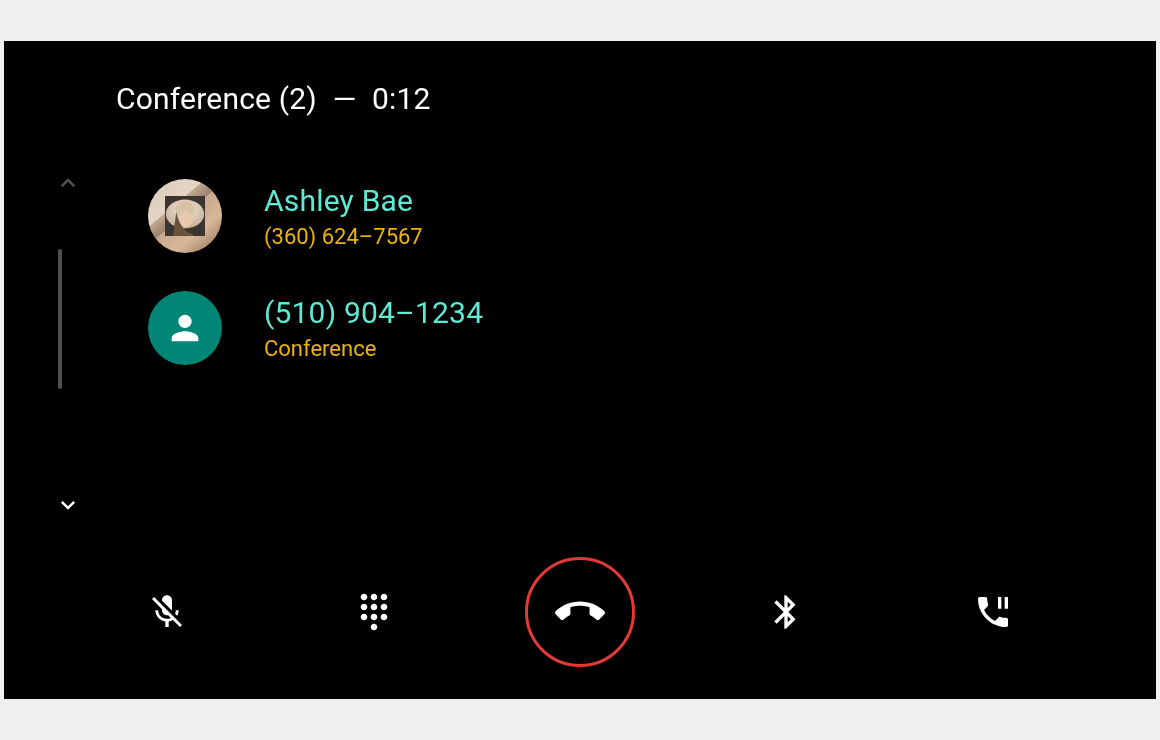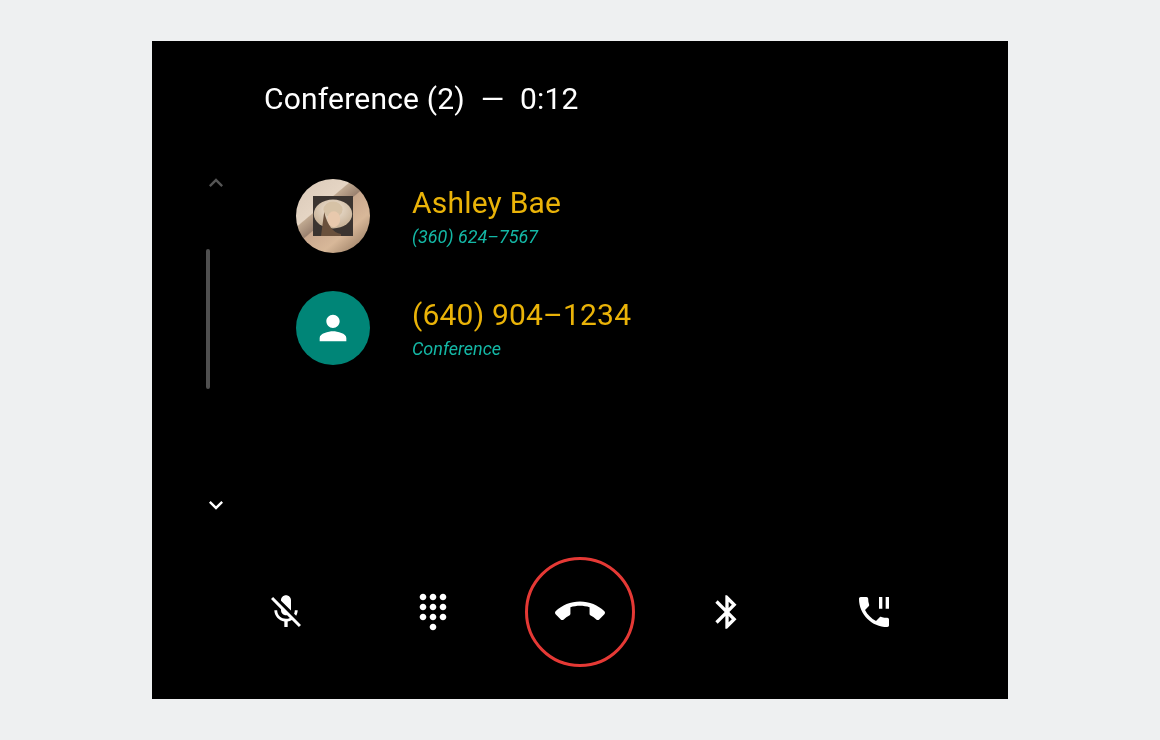--- a/index.html
+++ b/index.html
@@ -10,21 +10,21 @@
     body {
       background: #eef0f1;
       font-family: Roboto, "Helvetica Neue", Arial, sans-serif;
       width: 1160px;
       height: 740px;
       display: flex;
       align-items: center;
       justify-content: center;
     }
     .screen {
-      width: 856px;
+      width: 1152px;
       height: 658px;
       background: #000;
       color: #fff;
       position: relative;
       overflow: hidden;
     }
     .header {
       position: absolute;
       top: 40px;
       left: 112px;
@@ -79,30 +79,29 @@
       align-items: center;
       justify-content: center;
       overflow: hidden;
     }
     .avatar-photo {
       background: linear-gradient(140deg, #d9c9b8 0%, #e5d5c4 35%, #bfa890 36%, #9b8270 48%, #c9a88e 49%, #d8b899 70%, #856a52 100%);
     }
     .avatar svg { width: 40px; height: 40px; fill: #fff; }
     .p-text .p-primary {
       font-size: 30px;
-      color: #eab308;
+      color: #5eead4;
       font-weight: 400;
       letter-spacing: 0.2px;
     }
     .p-text .p-secondary {
-      font-size: 18px;
-      color: #14b8a6;
+      font-size: 22px;
+      color: #eab308;
       margin-top: 6px;
       font-weight: 400;
-      font-style: italic;
     }
     .controls {
       position: absolute;
       bottom: 32px;
       left: 0;
       right: 0;
       display: flex;
       align-items: center;
       justify-content: space-around;
       padding: 0 60px;
@@ -172,21 +171,21 @@
       </div>
     </div>
 
     <div class="participant">
       <div class="avatar">
         <svg viewBox="0 0 24 24">
             <path d="M12 12c2.21 0 4-1.79 4-4s-1.79-4-4-4-4 1.79-4 4 1.79 4 4 4zm0 2c-2.67 0-8 1.34-8 4v2h16v-2c0-2.66-5.33-4-8-4z"></path>
           </svg>
       </div>
       <div class="p-text">
-        <div class="p-primary">(640) 904–1234</div>
+        <div class="p-primary">(510) 904–1234</div>
         <div class="p-secondary">Conference</div>
       </div>
     </div>
 
   </div>
 
   <div class="controls">
 
     <div class="ctrl" aria-label="Mute">
       <svg viewBox="0 0 24 24">

